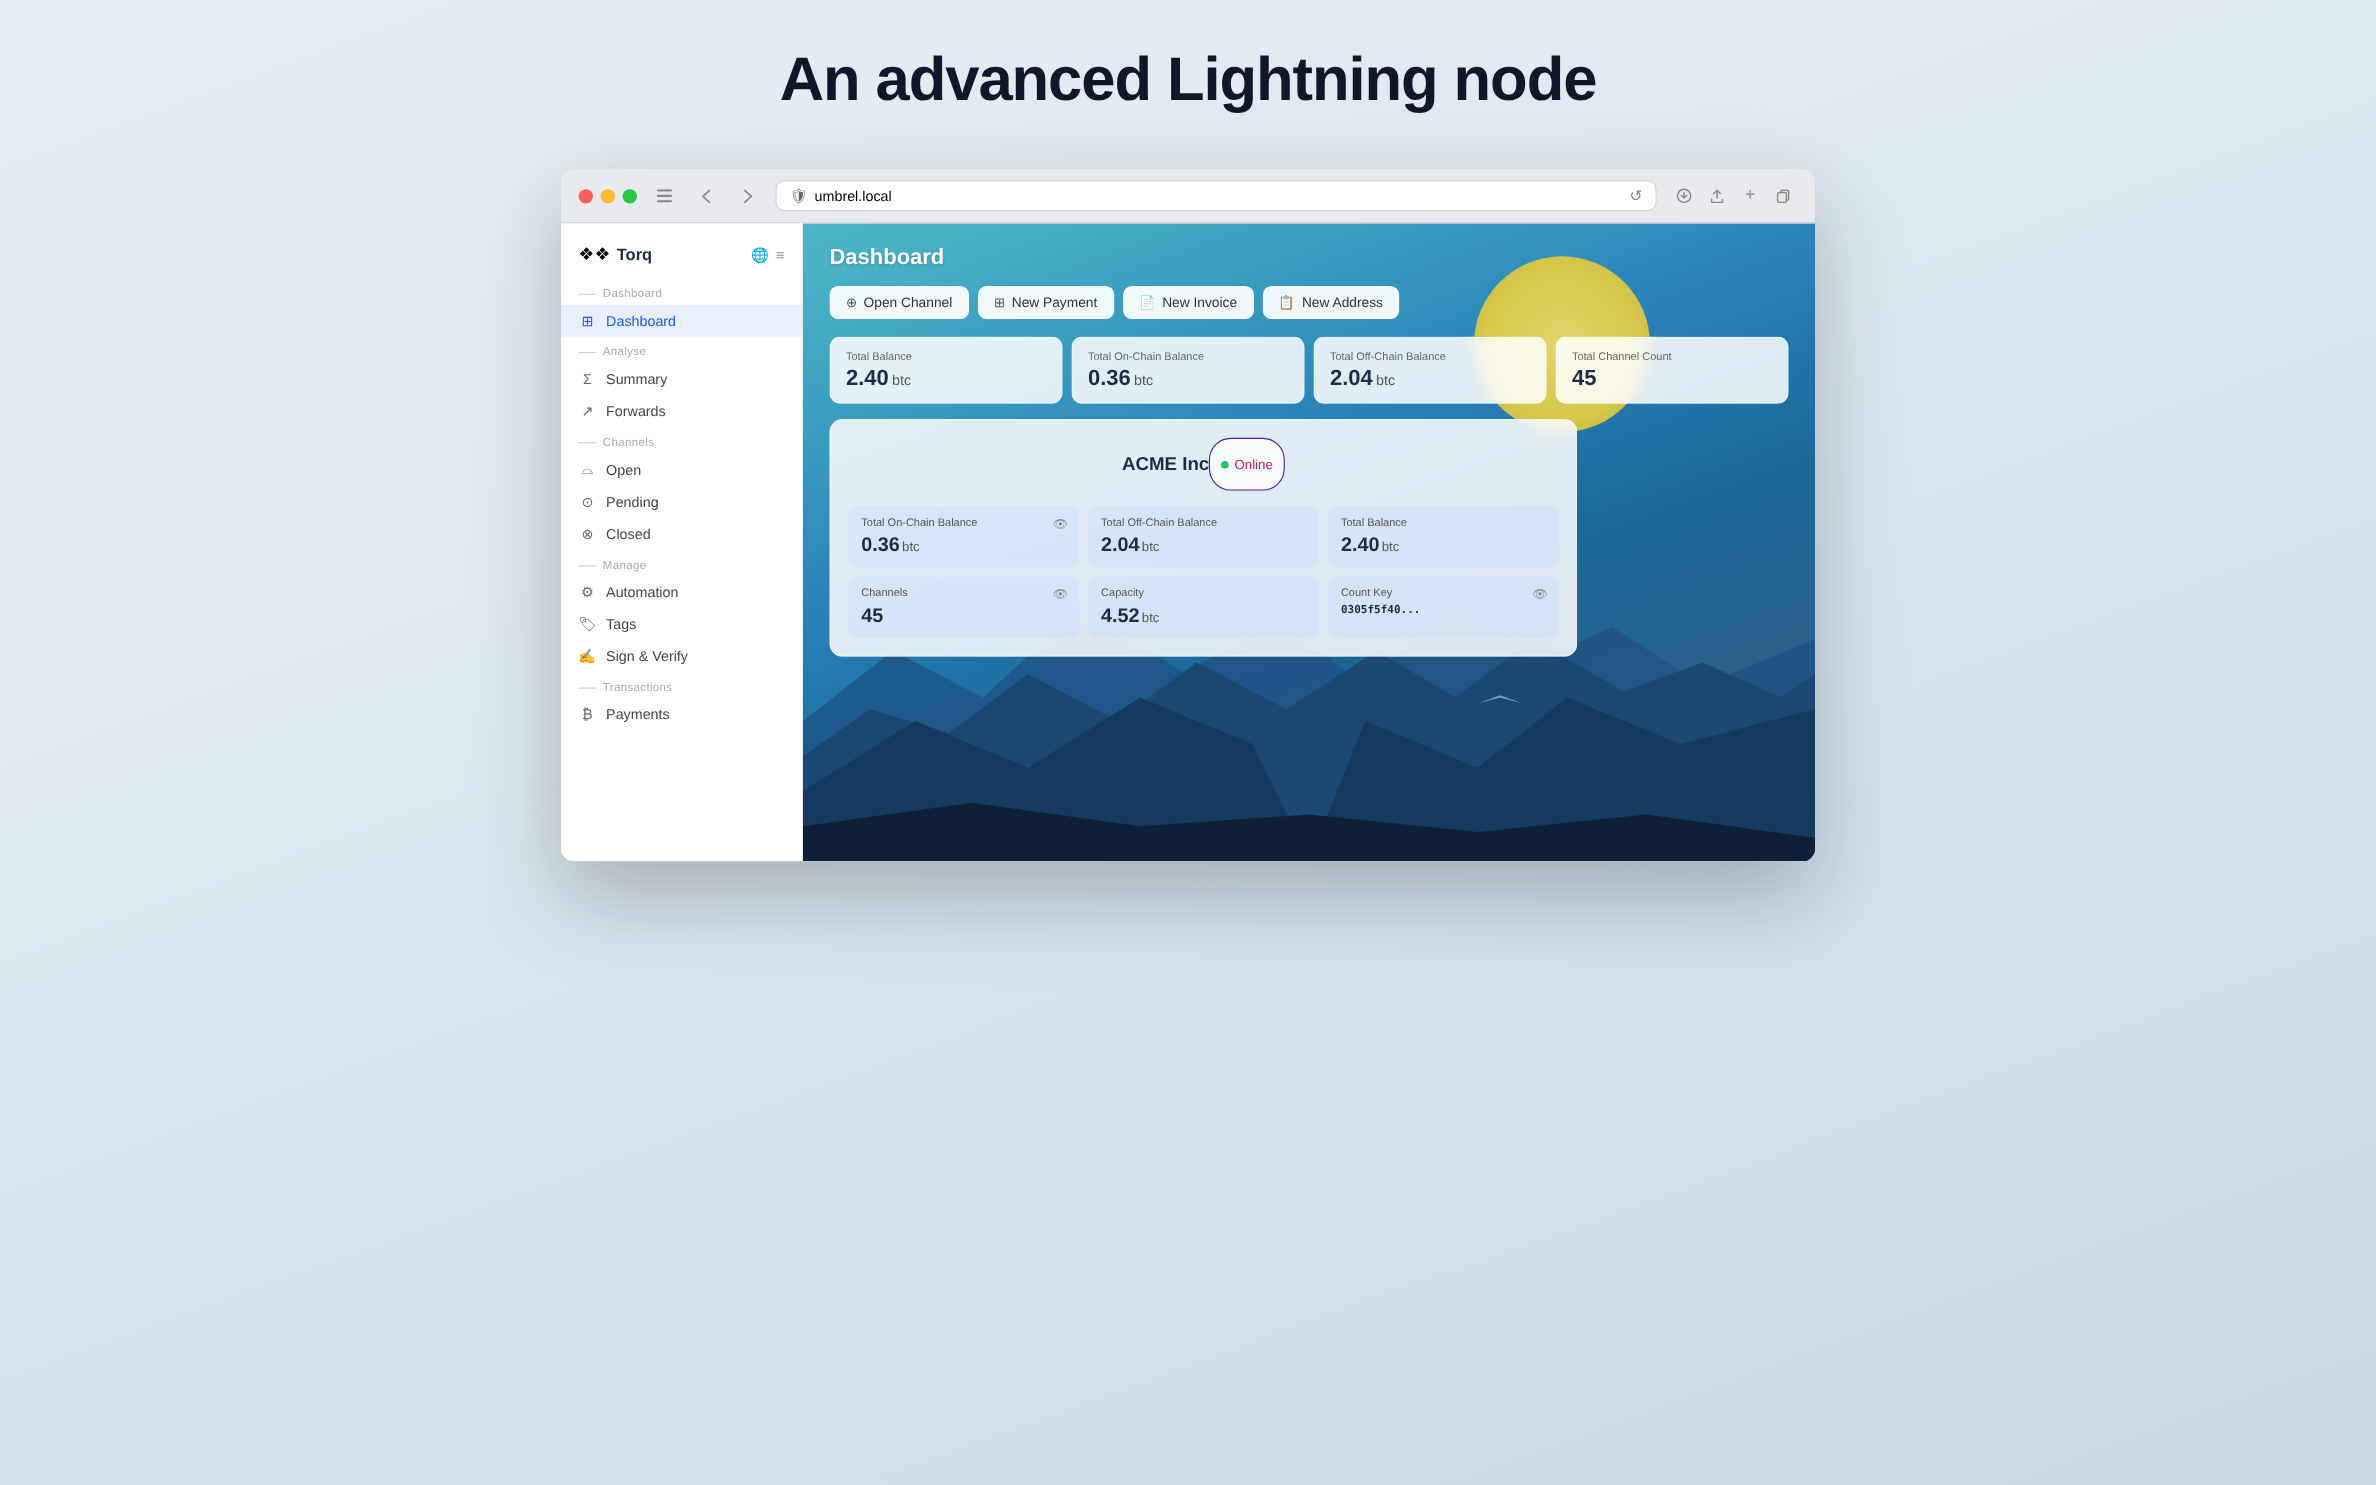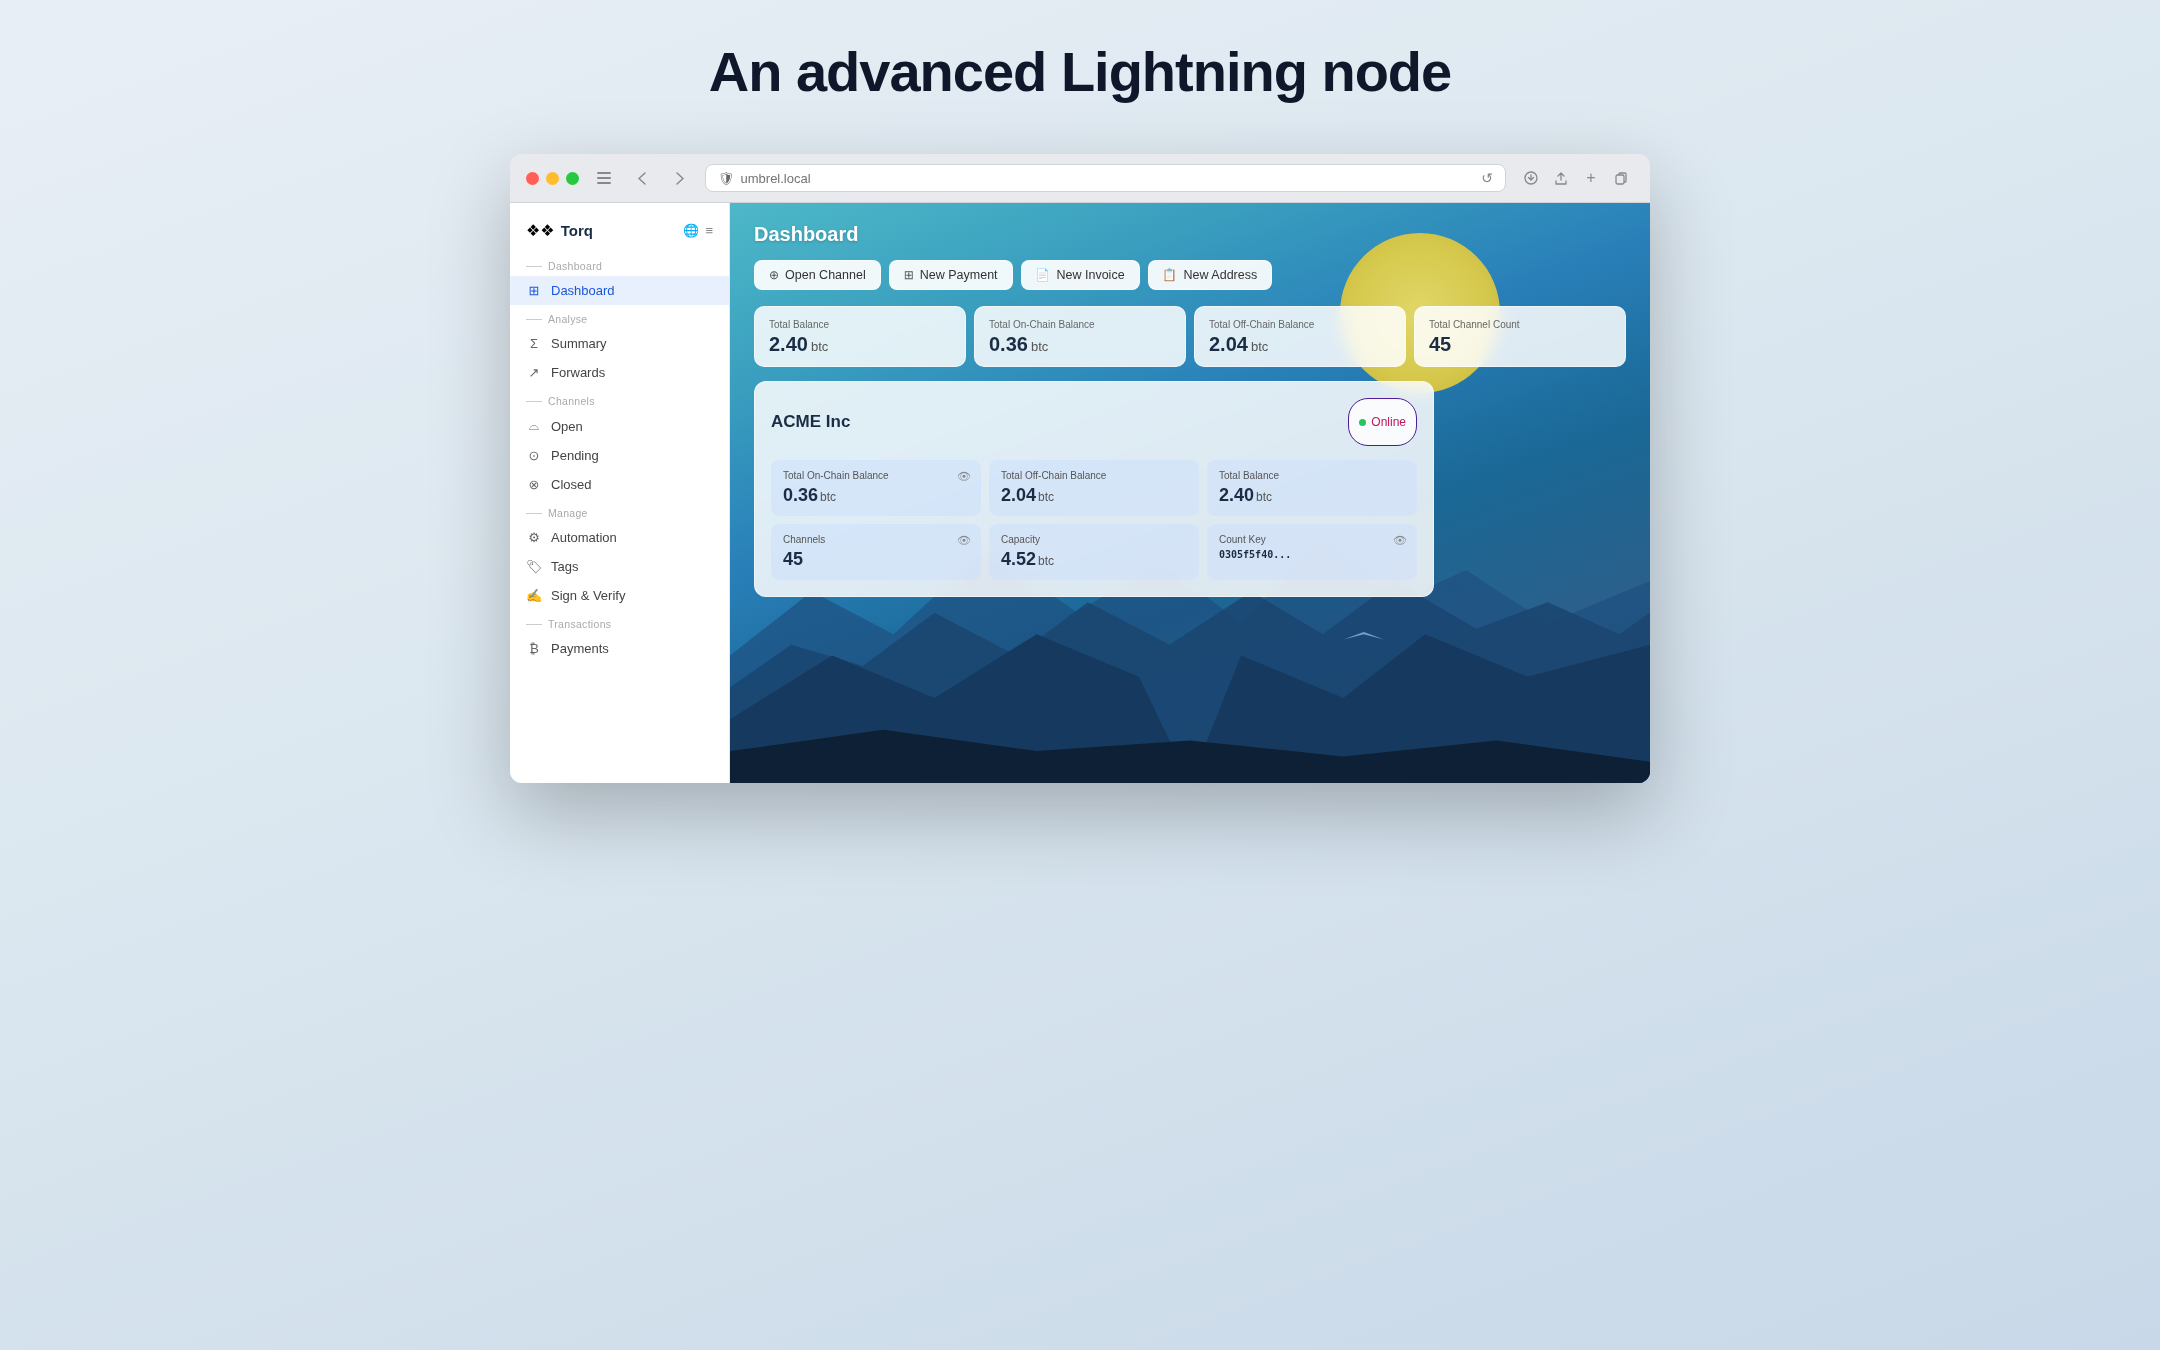--- a/index.html
+++ b/index.html
@@ -309,21 +309,21 @@
       background: rgba(255,255,255,0.85);
       border-radius: 12px;
       padding: 16px;
       backdrop-filter: blur(8px);
       border: 1px solid rgba(255,255,255,0.5);
       max-width: 680px;
     }
 
     .node-header {
       display: flex;
-      justify-content: space-between;
+      justify-content: center;
       align-items: center;
       margin-bottom: 14px;
     }
 
     .node-name {
       font-size: 17px;
       font-weight: 700;
       color: #1a2d45;
     }
 
@@ -426,21 +426,21 @@
         </svg>
     </div>
     <div class="browser-icon-btn">
       <svg width="8" height="13" viewBox="0 0 8 13" fill="none">
           <path d="M1 1L7 6.5L1 12" stroke="#888" stroke-width="1.5" stroke-linecap="round"></path>
         </svg>
     </div>
     <div class="address-bar">
       <div class="address-bar-left">
         <span style="font-size:13px;color:#666;">🛡</span>
-        <span style="font-size:13px;color:#737373;">umbrel.local</span>
+        <span style="font-size:13px;color:#000000;">umbrel.local</span>
       </div>
       <span style="font-size:14px;color:#888;cursor:pointer;">↺</span>
     </div>
     <div class="browser-right-icons">
       <div class="browser-icon-btn">
         <svg width="14" height="14" viewBox="0 0 14 14" fill="none">
             <circle cx="7" cy="7" r="6" stroke="#888" stroke-width="1.3"></circle>
             <path d="M7 4v5M4.5 6.5L7 9l2.5-2.5" stroke="#888" stroke-width="1.3" stroke-linecap="round"></path>
           </svg>
       </div>

